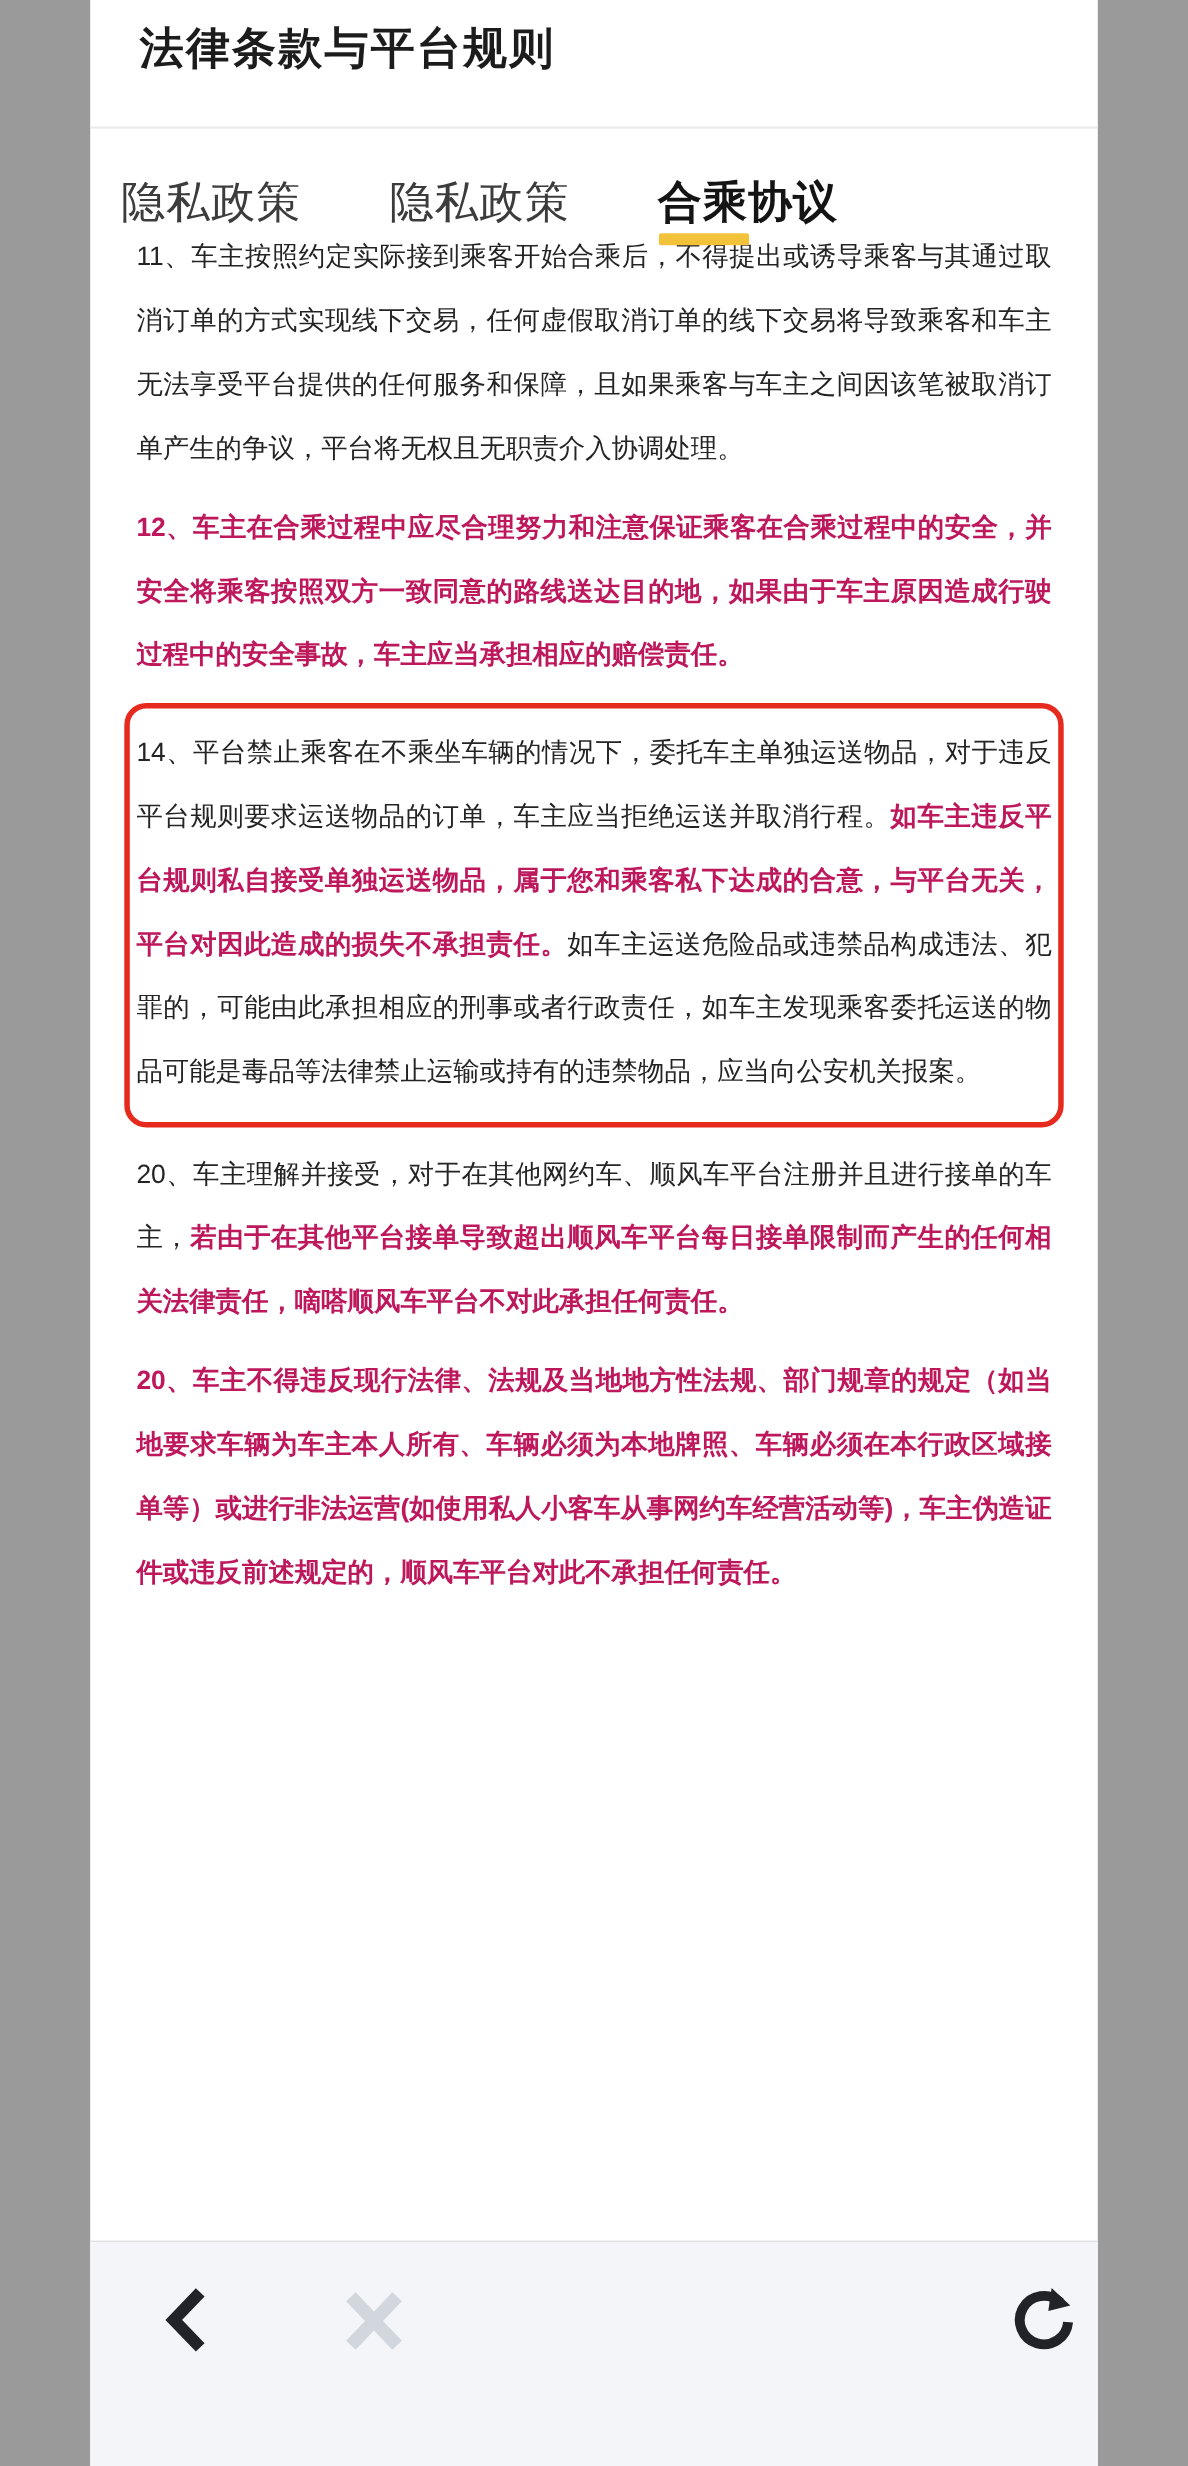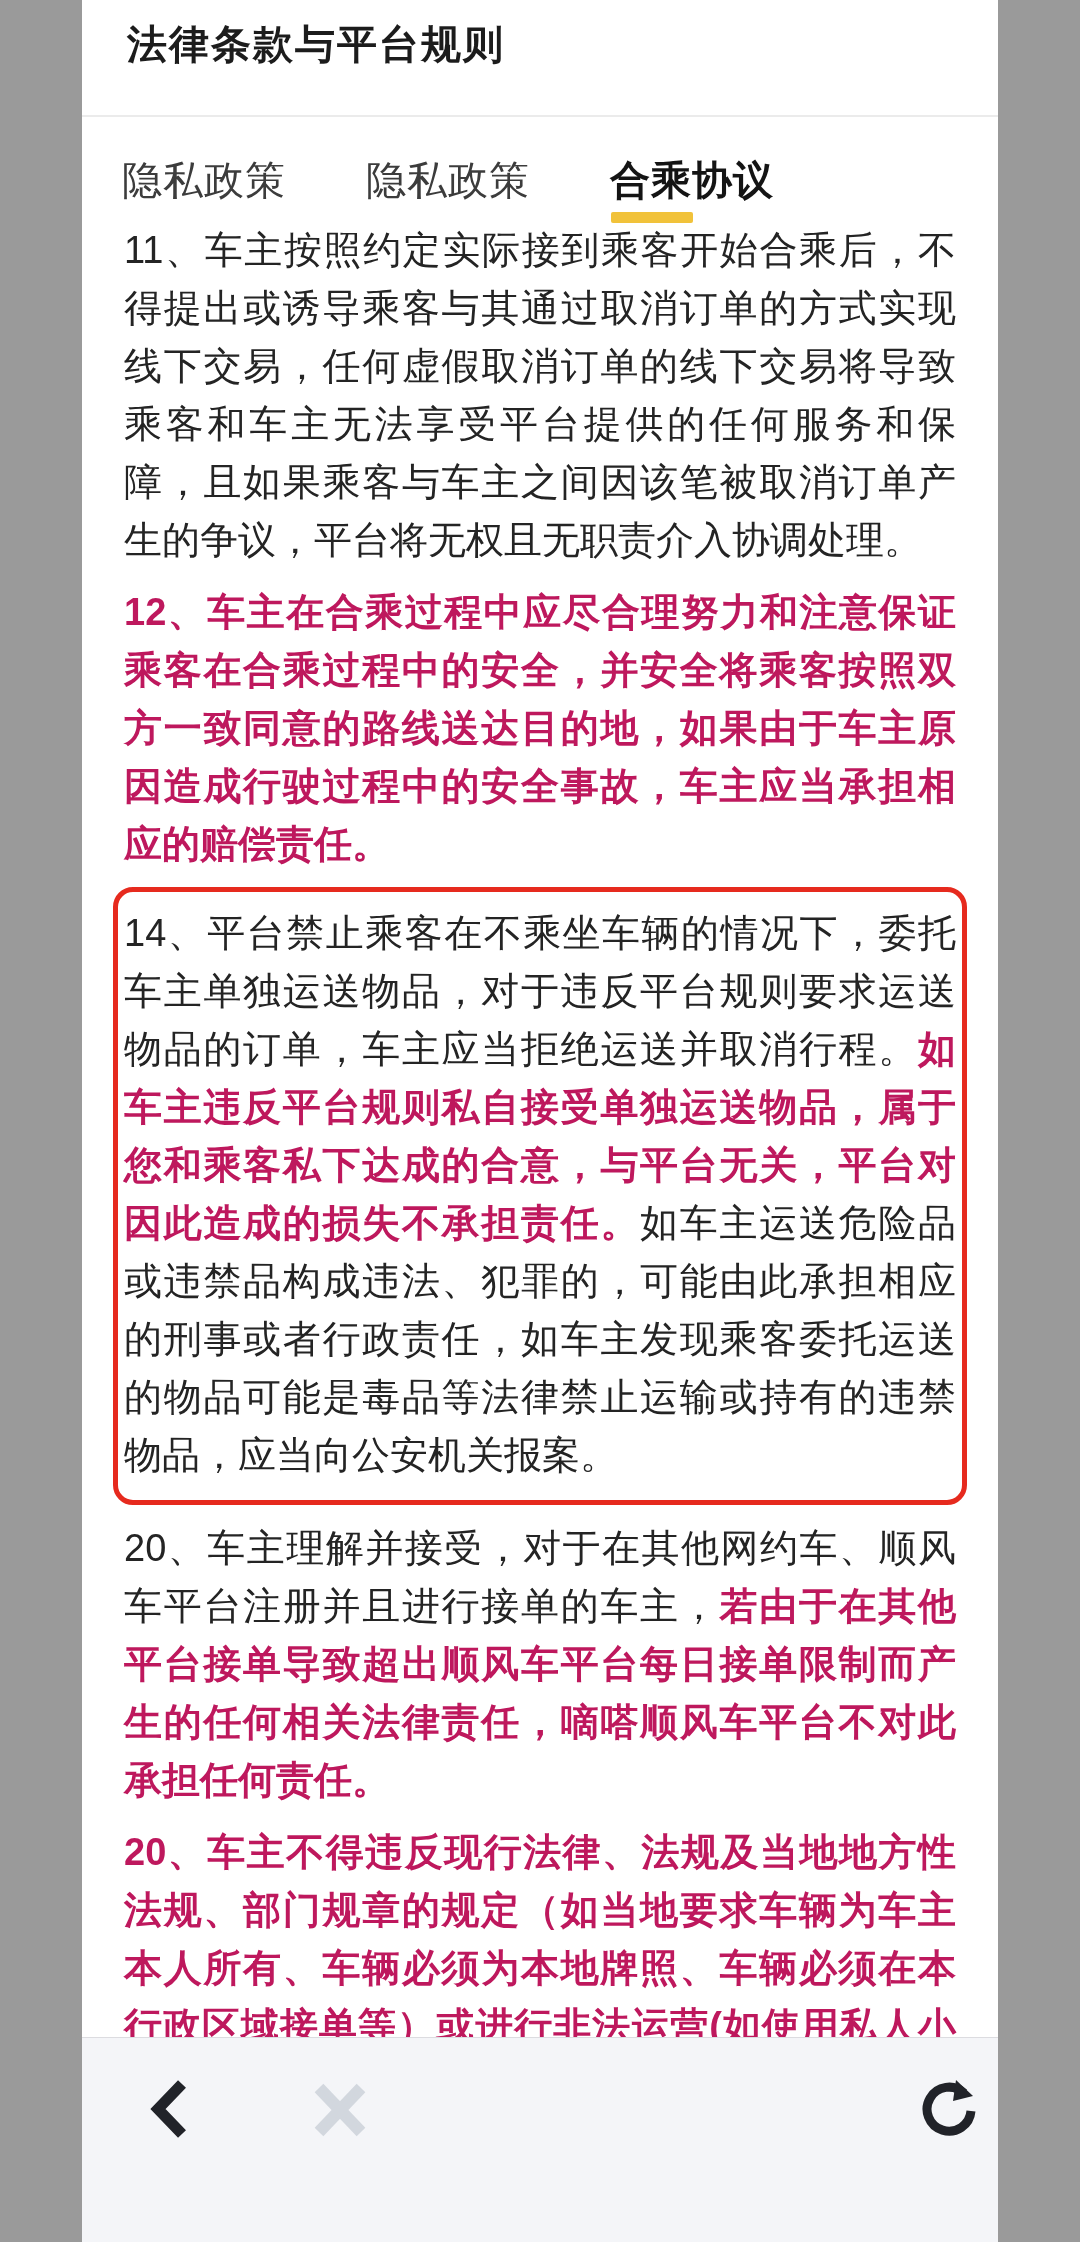--- a/index.html
+++ b/index.html
@@ -20,35 +20,35 @@
   }
   
   .header{
     padding:14px 45px 0 45px;height:117px;border-bottom:2px solid #ebebeb;
   }
   .page-title{
     font-size:40px;font-weight:700;color:#1c1c1c;letter-spacing:2px;line-height:1.5;
   }
   
   .tabs{
-    display:flex;gap:80px;padding:0 40px;margin-top:46px;align-items:flex-end;font-family:Liberation Mono, monospace;
+    display:flex;gap:80px;padding:0 28px;margin-top:46px;align-items:flex-end;
   }
   .tab{
     position:relative;font-size:40px;color:var(--tab-ink);line-height:1.05;
     letter-spacing:1px;cursor:pointer;background:none;border:none;
     font-family:inherit;
   }
   .tab.active{font-weight:700;color:#141414;}
   .tab-underline{
     position:absolute;left:1px;bottom:-18px;width:82px;height:11px;
     background:var(--accent);border-radius:2px;
   }
   
   .content{
-    padding:0 42px;margin-top:16px;font-size:38px;line-height:58px;
+    padding:0 42px;font-size:24px;line-height:58px;
     color:var(--ink);text-align:justify;
   }
   .para{margin:0 0 14px 0;font-weight:400;}
   .para .seg-bold{font-weight:700;color:#be185d;}
   .para.all-bold{font-weight:700;color:#1a1a1a;}
   .red-box{
     margin:4px -11px 14px -11px;
     border:5px solid var(--hl-border);
     border-radius:20px;
     padding:12px 6px 16px 6px;

